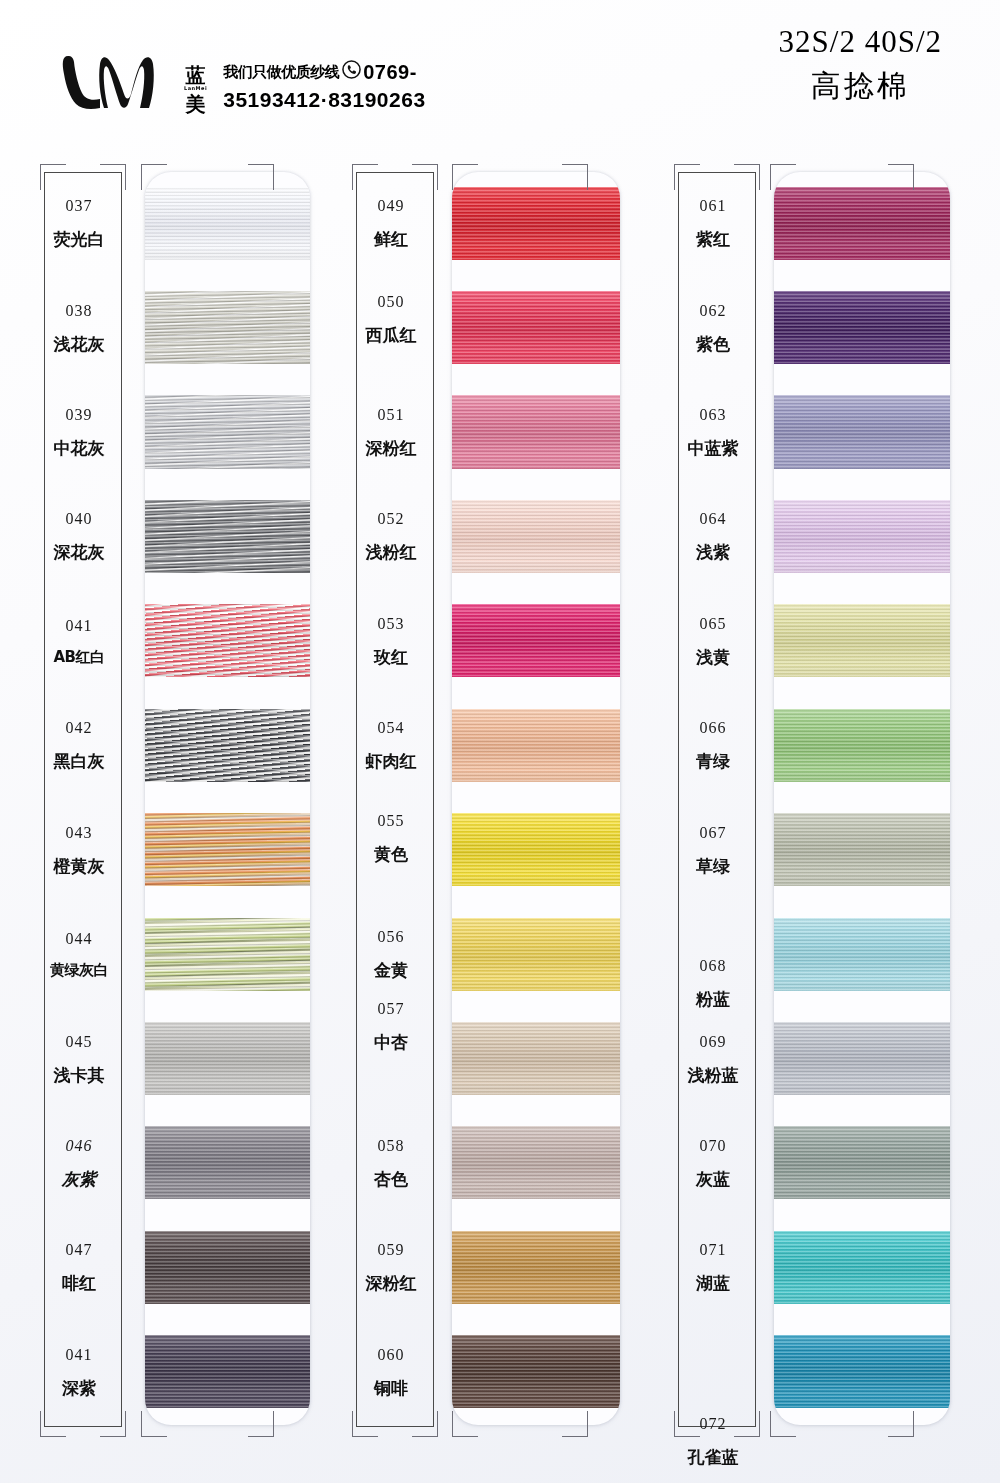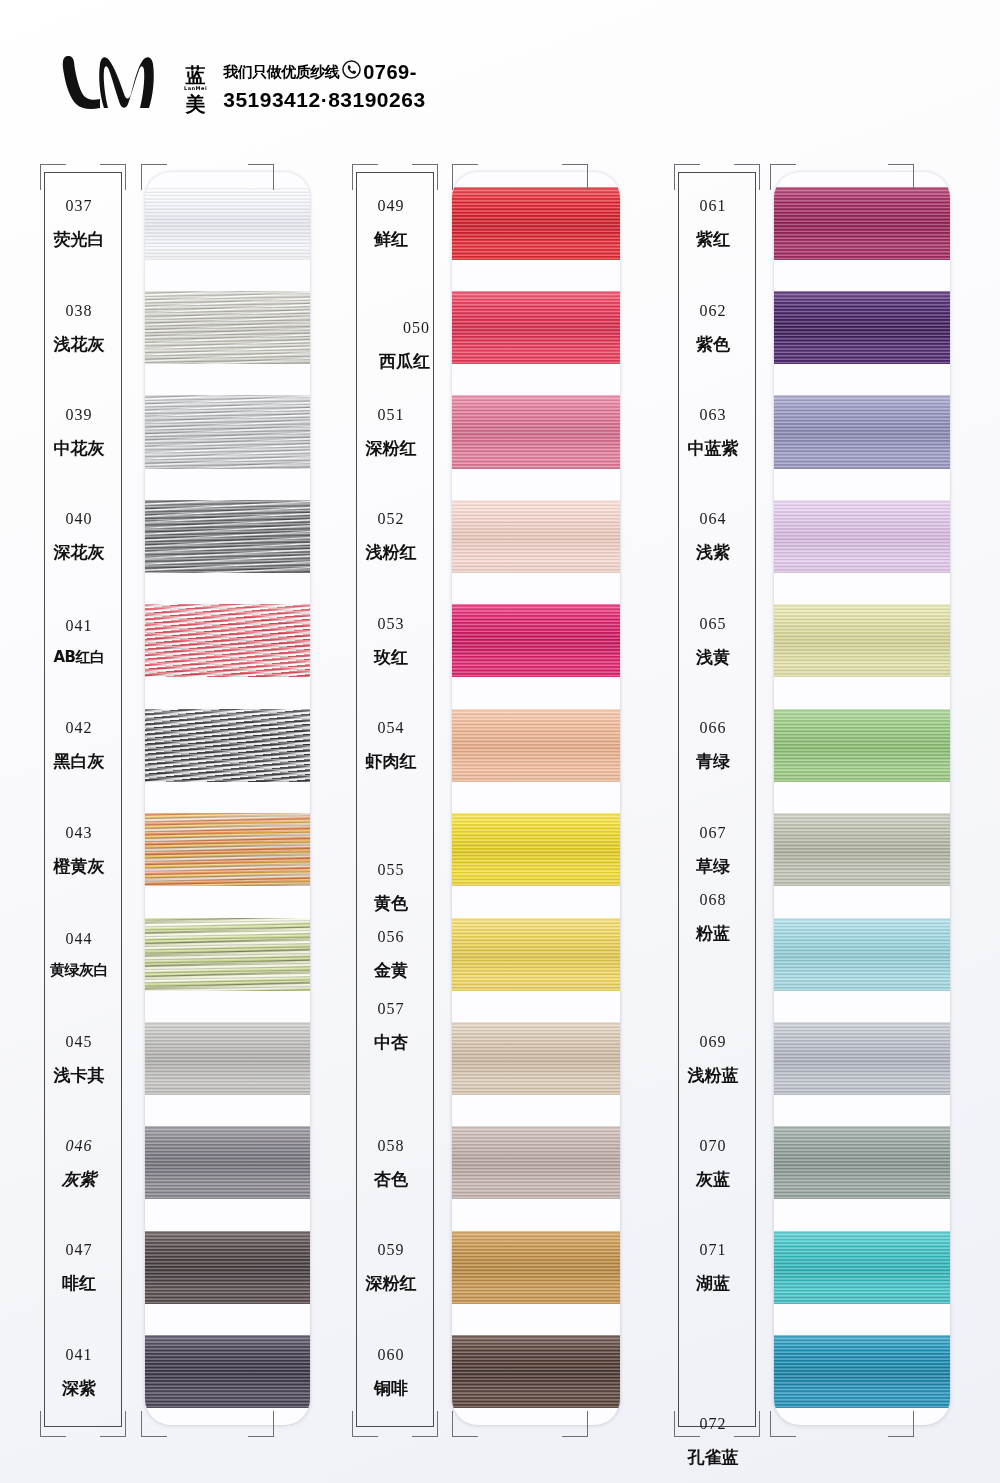--- a/index.html
+++ b/index.html
@@ -126,20 +126,24 @@
                      c.8.4 1.2.9.6 2 -.5.9-1.6 1.2-2.8.8 -2.3-.8-4.6-3.1-5.4-5.4
                      C5.9 7.4 6.1 6.3 6.6 5.8 Z" fill="#111"></path>
           </svg>
         </span>
         <span class="tel1">0769-</span>
       </div>
       <div class="slo-row2">35193412·83190263</div>
     </div>
   </div>
 
+  <div id="spec">
+    <div class="spec-line1">32S/2  40S/2</div>
+    <div class="spec-line2">高捻棉</div>
+  </div>
 </div>
 
 <div id="groups-root">
     <div class="group g0">
       <div class="label-box"></div>
       <div class="card">
         <div class="swatch" style="top: 14.6183px; height: 73.0917px;">
           <div class="base" style="background: linear-gradient(rgb(251, 252, 255) 0%, rgb(238, 240, 248) 50%, rgb(251, 252, 255) 100%);"></div>
           <div class="threads"></div>
           <div class="sheen"></div>
@@ -358,41 +362,41 @@
           <div class="threads"></div>
           <div class="sheen"></div>
           <div class="edgeL"></div>
           <div class="edgeR"></div>
         </div>
       </div>
       <div class="label-cell" style="top: 12px; height: 88.4167px;">
         <div class="code">049</div>
         <div class="name">鲜红</div>
       </div>
-      <div class="label-cell" style="top: 134px; height: 88.4167px; align-items: flex-end;">
+      <div class="label-cell" style="top: 108px; height: 88.4167px;">
         <div class="code">050</div>
         <div class="name">西瓜红</div>
       </div>
       <div class="label-cell" style="top: 220.833px; height: 88.4167px; justify-content: center;">
         <div class="code">051</div>
         <div class="name">深粉红</div>
       </div>
       <div class="label-cell" style="top: 325.25px; height: 88.4167px;">
         <div class="code">052</div>
         <div class="name">浅粉红</div>
       </div>
       <div class="label-cell" style="top: 429.667px; height: 88.4167px;">
         <div class="code">053</div>
         <div class="name">玫红</div>
       </div>
       <div class="label-cell" style="top: 534.083px; height: 88.4167px;">
         <div class="code">054</div>
         <div class="name">虾肉红</div>
       </div>
-      <div class="label-cell" style="top: 676px; height: 88.4167px;">
+      <div class="label-cell" style="top: 627px; height: 88.4167px;">
         <div class="code">055</div>
         <div class="name">黄色</div>
       </div>
       <div class="label-cell" style="top: 742.917px; height: 88.4167px;">
         <div class="code">056</div>
         <div class="name">金黄</div>
       </div>
       <div class="label-cell" style="top: 815px; height: 88.4167px;">
         <div class="code">057</div>
         <div class="name">中杏</div>
@@ -519,21 +523,21 @@
         <div class="name">浅黄</div>
       </div>
       <div class="label-cell" style="top: 534.083px; height: 88.4167px; text-align: right;">
         <div class="code">066</div>
         <div class="name">青绿</div>
       </div>
       <div class="label-cell" style="top: 638.5px; height: 88.4167px;">
         <div class="code">067</div>
         <div class="name">草绿</div>
       </div>
-      <div class="label-cell" style="top: 706px; height: 88.4167px;">
+      <div class="label-cell" style="top: 755px; height: 88.4167px; justify-content: flex-end;">
         <div class="code">068</div>
         <div class="name">粉蓝</div>
       </div>
       <div class="label-cell" style="top: 847.333px; height: 88.4167px;">
         <div class="code">069</div>
         <div class="name">浅粉蓝</div>
       </div>
       <div class="label-cell" style="top: 951.75px; height: 88.4167px;">
         <div class="code">070</div>
         <div class="name">灰蓝</div>

